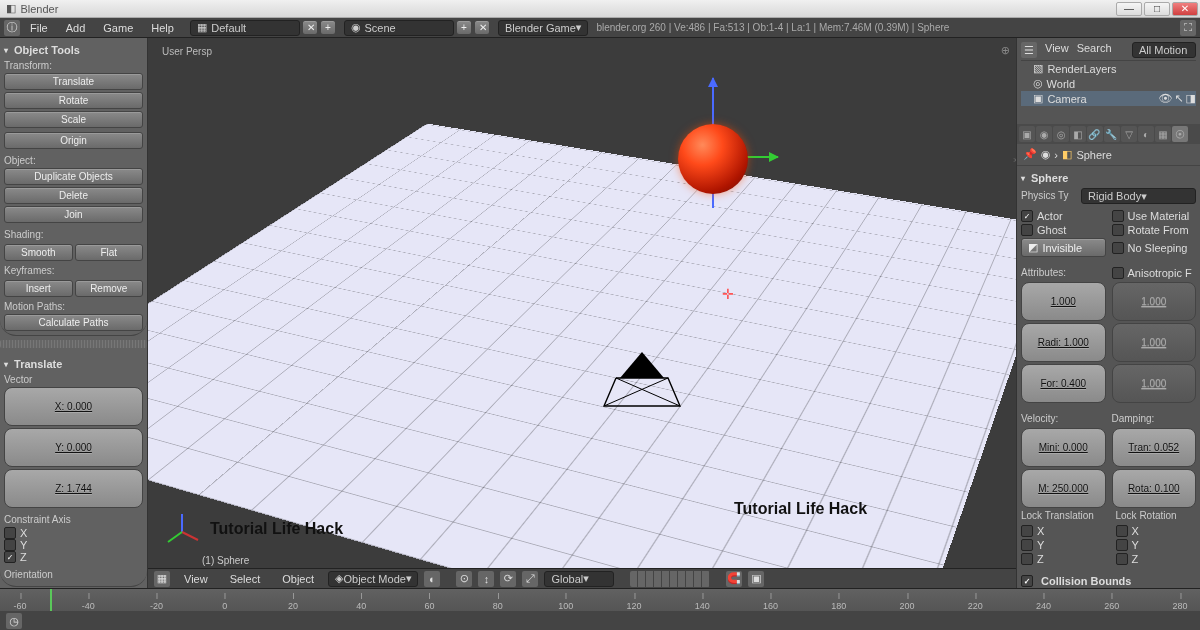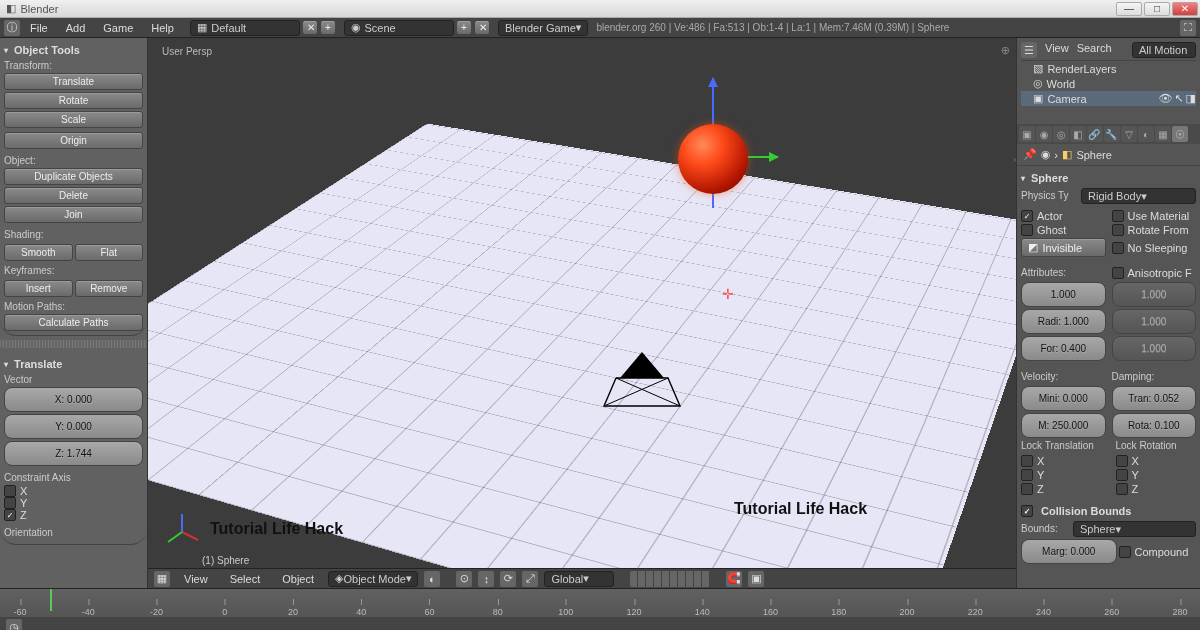--- a/index.html
+++ b/index.html
@@ -19,21 +19,21 @@
 .left-panel { width: 148px; background: #616161; border-right: 1px solid #333; overflow: hidden; }
 .viewport { flex: 1; background: #3c3c3c; position: relative; overflow: hidden; }
 .right-panel { width: 184px; background: #555; border-left: 1px solid #333; display: flex; flex-direction: column; }
 .panel-section { padding: 4px; border-bottom: 1px solid #444; border-radius: 16px; }
 .panel-header { display: flex; align-items: center; gap: 4px; font-weight: bold; color: #ddd; padding: 2px 0; cursor: pointer; }
 .panel-label { color: #ccc; font-size: 10px; padding: 2px 0; }
 .btn { background: linear-gradient(#8a8a8a,#6a6a6a); border: 1px solid #444; border-radius: 3px; color: #eee; padding: 2px 6px; text-align: center; cursor: pointer; font-size: 10px; box-shadow: inset 0 1px 0 rgba(255,255,255,.15); }
 .btn.small { padding: 1px 4px; width: 16px; }
 .btn-row { display: flex; gap: 2px; margin: 2px 0; }
 .btn.full { flex: 1; }
-.numfield { background: linear-gradient(#a8a8a8,#8a8a8a); border: 1px solid #444; border-radius: 8px; color: #111; padding: 6px 8px; font-size: 10px; display: flex; justify-content: center; align-items: center; text-shadow: 0 1px 0 rgba(255,255,255,.2); }
+.numfield { background: linear-gradient(#a8a8a8,#8a8a8a); border: 1px solid #444; border-radius: 8px; color: #111; padding: 13px 8px; font-size: 10px; display: flex; justify-content: center; align-items: center; text-shadow: 0 1px 0 rgba(255,255,255,.2); text-decoration: underline; }
 .numfield.dark { background: linear-gradient(#666,#555); color: #aaa; }
 .tri::before { content: "▾"; font-size: 8px; margin-right: 2px; }
 .grip { height: 8px; background: repeating-linear-gradient(90deg,#777,#777 1px,#666 1px,#666 3px); margin: 4px 0; border-radius: 2px; }
 .checkbox { display: flex; align-items: center; gap: 4px; }
 .cb { width: 12px; height: 12px; background: #444; border: 1px solid #222; border-radius: 2px; display: inline-flex; align-items: center; justify-content: center; font-size: 8px; color: #fff; }
 .cb.checked::after { content: "✓"; }
 .outliner { height: 86px; background: #555; padding: 2px 4px; font-size: 10px; overflow: hidden;}
 .outliner-hdr { display: flex; gap: 8px; padding: 2px 0; border-bottom: 1px solid #444; }
 .outliner-item { display: flex; align-items: center; gap: 4px; padding: 1px 0 1px 12px; color: #ddd; }
 .outliner-item.sel { background: #5a6a7a; }
@@ -50,21 +50,21 @@
 .axis-x { position: absolute; left: 570px; top: 118px; width: 60px; height: 2px; background: #33cc33; }
 .axis-x::after{content:"";position:absolute;right:-6px;top:-4px;border:5px solid transparent;border-left:10px solid #33cc33;}
 .camera-wf { position: absolute; left: 454px; top: 310px; }
 .cursor3d { position: absolute; left: 574px; top: 248px; color: #f55; font-size: 14px; }
 .watermark { position: absolute; color: #111; font-weight: bold; font-size: 16px; }
 .viewport-label { position: absolute; left: 14px; top: 8px; color: #bbb; font-size: 10px; }
 .mini-axes { position: absolute; left: 14px; bottom: 36px; }
 .bottom-info { position: absolute; left: 54px; bottom: 22px; color: #ccc; font-size: 10px; }
 .viewport-bar { position: absolute; bottom: 0; left: 0; right: 0; height: 20px; background: #444; display: flex; align-items: center; gap: 6px; padding: 0 6px; border-top: 1px solid #222; }
 .timeline { position: absolute; bottom: 0; left: 0; right: 0; height: 42px; background: #555; border-top: 1px solid #222; }
-.timeline-ruler { position: relative; height: 28px; background: linear-gradient(#616161,#555); overflow: hidden; }
+.timeline-ruler { position: relative; height: 22px; background: linear-gradient(#616161,#555); overflow: hidden; }
 .tick { position: absolute; bottom: 0; color: #bbb; font-size: 9px; transform: translateX(-50%); }
 .tick::before{content:"";position:absolute;left:50%;bottom:12px;width:1px;height:6px;background:#999;}
 .playcursor { position: absolute; left: 50px; top: 0; width: 2px; height: 22px; background: #5ac85a; }
 .timeline-bar { height: 20px; background: #444; display: flex; align-items: center; gap: 6px; padding: 0 6px; overflow:hidden;}
 .hdr-spacer { flex: 0 0 auto; width: 4px; }
 </style>
 </head>
 <body>
 
 <div class="titlebar">

